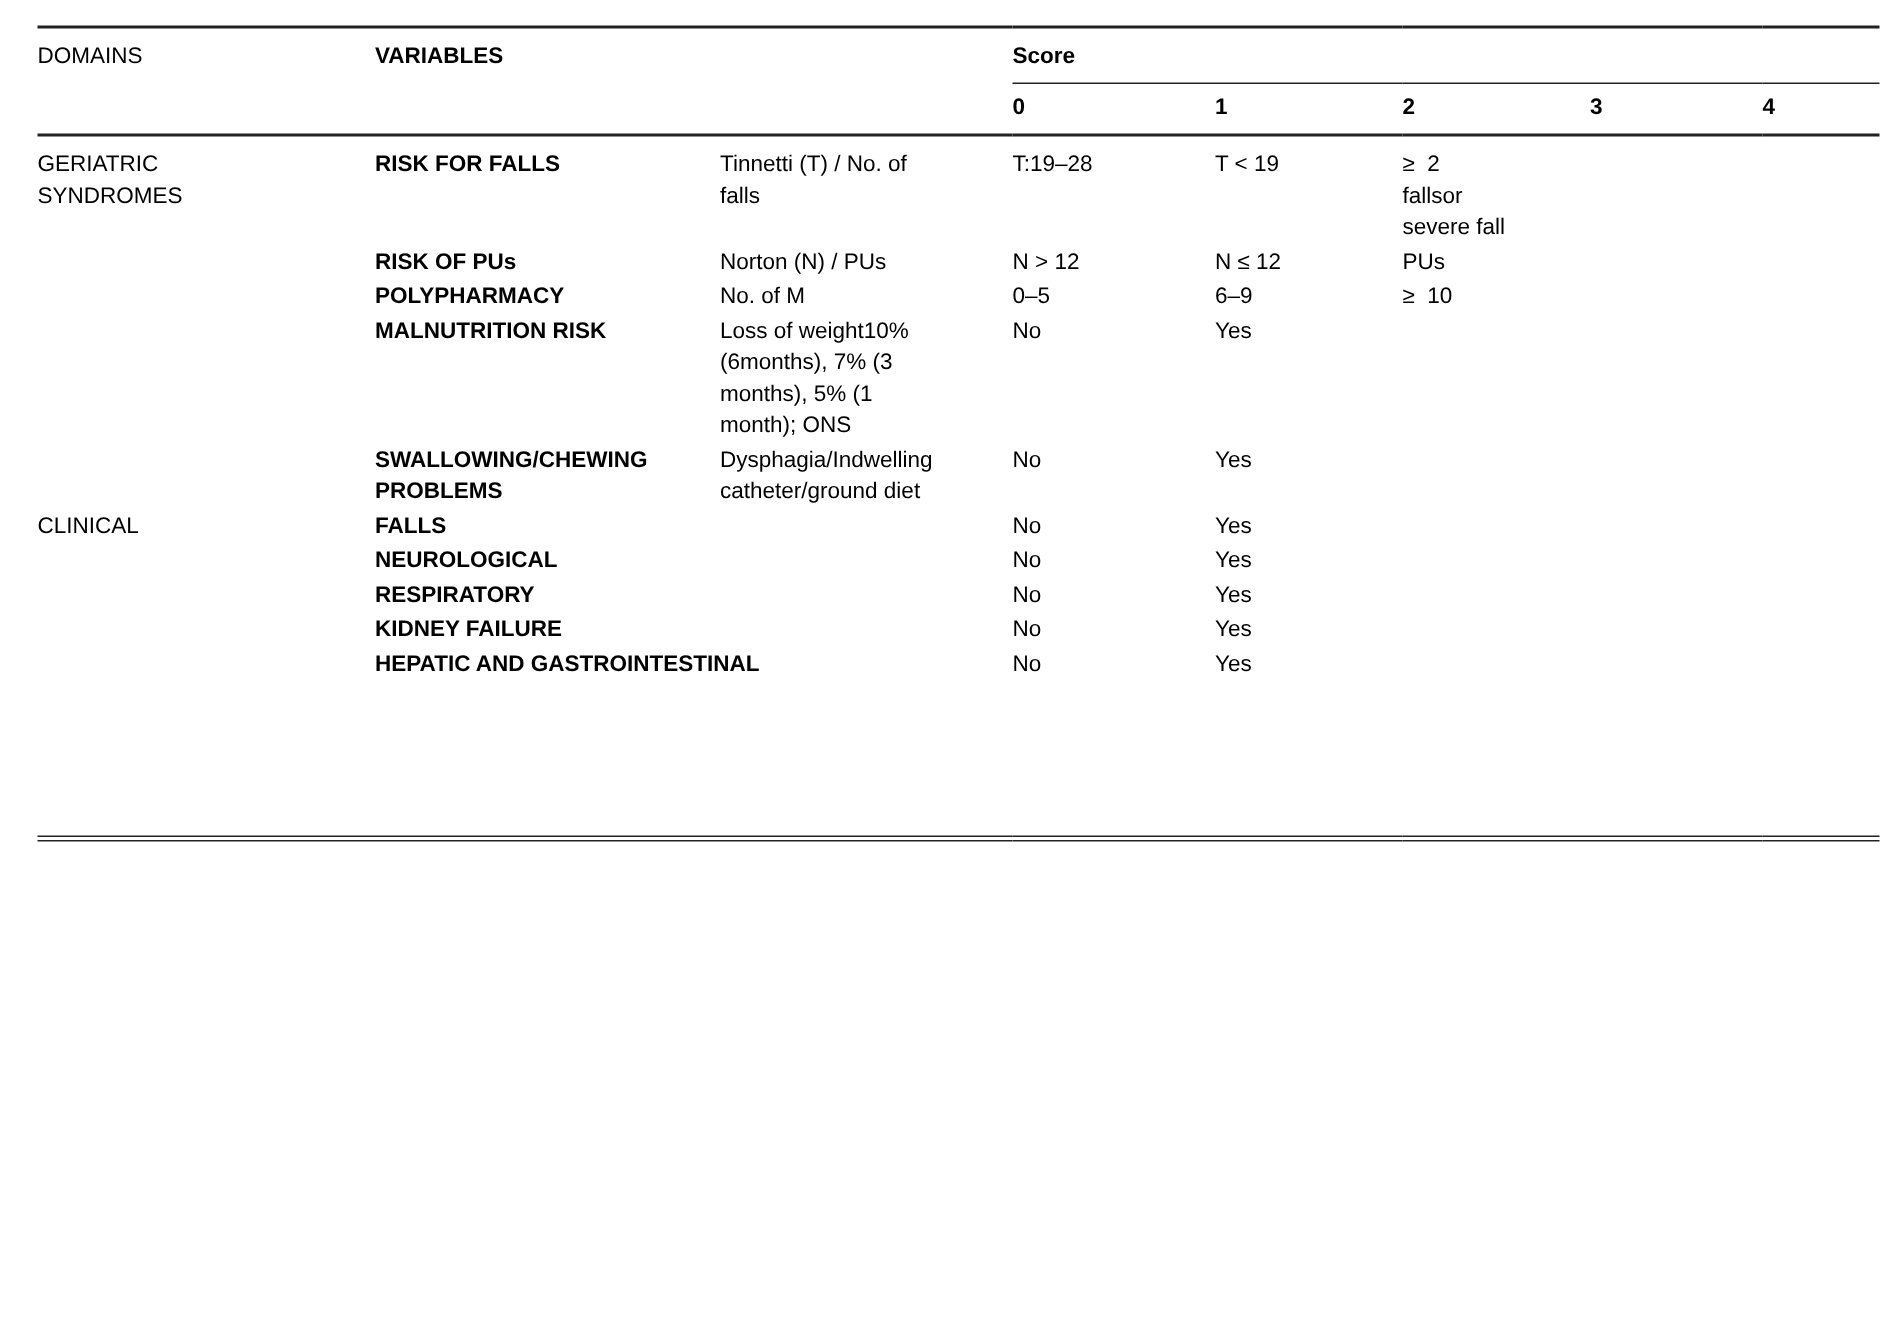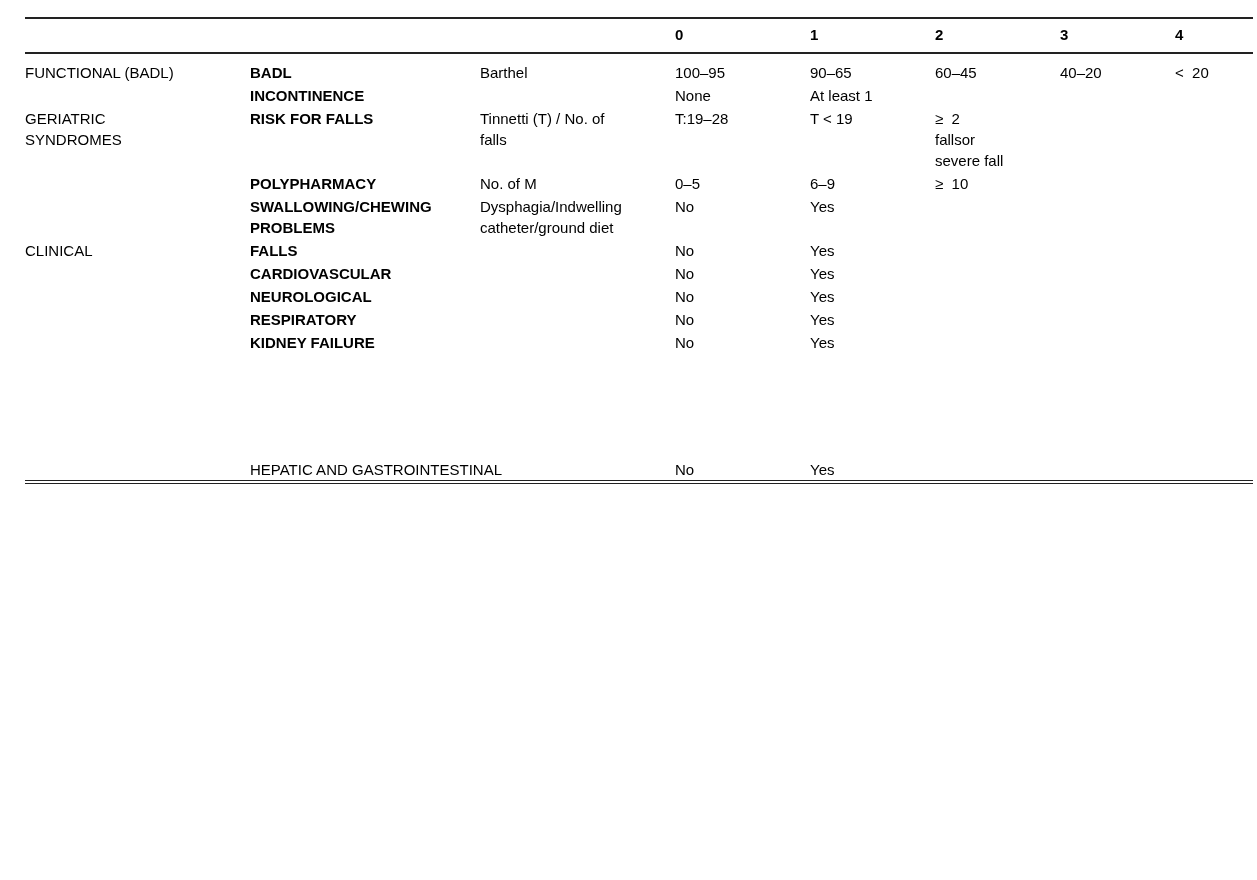--- a/index.html
+++ b/index.html
@@ -71,78 +71,87 @@
       <col class="c-domain">
         <col class="c-variable">
         <col class="c-instrument">
       <col class="c-s0">
         <col class="c-s1">
         <col class="c-s2">
         <col class="c-s3">
         <col class="c-s4">
     </colgroup>
     <thead>
+      <tr class="hdr-main">
+        <th class="th-domains">DOMAINS</th>
+        <th class="th-variables">VARIABLES</th>
+        <th class="th-instrument"></th>
+        <th class="th-score" colspan="5">Score</th>
+      </tr>
       <tr class="hdr-levels">
         <th></th>
         <th></th>
         <th></th>
         <th>0</th>
         <th>1</th>
         <th>2</th>
         <th>3</th>
         <th>4</th>
       </tr>
     </thead>
     <tbody>
         <tr>
-          <td class="col-domain">FUNCTIONAL (BADL)</td>
-          <td class="col-variable">BADL</td>
-          <td class="col-instrument">Barthel</td>
-          <td class="col-score col-score-0">100–95</td>
-          <td class="col-score col-score-1">90–65</td>
-          <td class="col-score col-score-2">60–45</td>
-          <td class="col-score col-score-3">40–20</td>
-          <td class="col-score col-score-4">&lt;  20</td>
-        </tr>
-        <tr>
-          <td class="col-domain"></td>
-          <td class="col-variable">INCONTINENCE</td>
-          <td class="col-instrument"></td>
-          <td class="col-score col-score-0">None</td>
-          <td class="col-score col-score-1">At least 1</td>
-          <td class="col-score col-score-2"></td>
-          <td class="col-score col-score-3"></td>
-          <td class="col-score col-score-4"></td>
-        </tr>
-        <tr>
           <td class="col-domain">GERIATRIC
 SYNDROMES</td>
           <td class="col-variable">RISK FOR FALLS</td>
           <td class="col-instrument">Tinnetti (T) / No. of
 falls</td>
           <td class="col-score col-score-0">T:19–28</td>
           <td class="col-score col-score-1">T &lt; 19</td>
           <td class="col-score col-score-2">≥  2
 fallsor
 severe fall</td>
           <td class="col-score col-score-3"></td>
           <td class="col-score col-score-4"></td>
         </tr>
         <tr>
           <td class="col-domain"></td>
+          <td class="col-variable">RISK OF PUs</td>
+          <td class="col-instrument">Norton (N) / PUs</td>
+          <td class="col-score col-score-0">N &gt; 12</td>
+          <td class="col-score col-score-1">N ≤ 12</td>
+          <td class="col-score col-score-2">PUs</td>
+          <td class="col-score col-score-3"></td>
+          <td class="col-score col-score-4"></td>
+        </tr>
+        <tr>
+          <td class="col-domain"></td>
           <td class="col-variable">POLYPHARMACY</td>
           <td class="col-instrument">No. of M</td>
           <td class="col-score col-score-0">0–5</td>
           <td class="col-score col-score-1">6–9</td>
           <td class="col-score col-score-2">≥  10</td>
           <td class="col-score col-score-3"></td>
           <td class="col-score col-score-4"></td>
         </tr>
         <tr>
           <td class="col-domain"></td>
+          <td class="col-variable">MALNUTRITION RISK</td>
+          <td class="col-instrument">Loss of weight10%
+(6months), 7% (3
+months), 5% (1
+month); ONS</td>
+          <td class="col-score col-score-0">No</td>
+          <td class="col-score col-score-1">Yes</td>
+          <td class="col-score col-score-2"></td>
+          <td class="col-score col-score-3"></td>
+          <td class="col-score col-score-4"></td>
+        </tr>
+        <tr>
+          <td class="col-domain"></td>
           <td class="col-variable">SWALLOWING/CHEWING
 PROBLEMS</td>
           <td class="col-instrument">Dysphagia/Indwelling
 catheter/ground diet</td>
           <td class="col-score col-score-0">No</td>
           <td class="col-score col-score-1">Yes</td>
           <td class="col-score col-score-2"></td>
           <td class="col-score col-score-3"></td>
           <td class="col-score col-score-4"></td>
         </tr>
@@ -151,30 +160,20 @@
           <td class="col-variable">FALLS</td>
           <td class="col-instrument"></td>
           <td class="col-score col-score-0">No</td>
           <td class="col-score col-score-1">Yes</td>
           <td class="col-score col-score-2"></td>
           <td class="col-score col-score-3"></td>
           <td class="col-score col-score-4"></td>
         </tr>
         <tr>
           <td class="col-domain"></td>
-          <td class="col-variable">CARDIOVASCULAR</td>
-          <td class="col-instrument"></td>
-          <td class="col-score col-score-0">No</td>
-          <td class="col-score col-score-1">Yes</td>
-          <td class="col-score col-score-2"></td>
-          <td class="col-score col-score-3"></td>
-          <td class="col-score col-score-4"></td>
-        </tr>
-        <tr>
-          <td class="col-domain"></td>
           <td class="col-variable">NEUROLOGICAL</td>
           <td class="col-instrument"></td>
           <td class="col-score col-score-0">No</td>
           <td class="col-score col-score-1">Yes</td>
           <td class="col-score col-score-2"></td>
           <td class="col-score col-score-3"></td>
           <td class="col-score col-score-4"></td>
         </tr>
         <tr>
           <td class="col-domain"></td>

